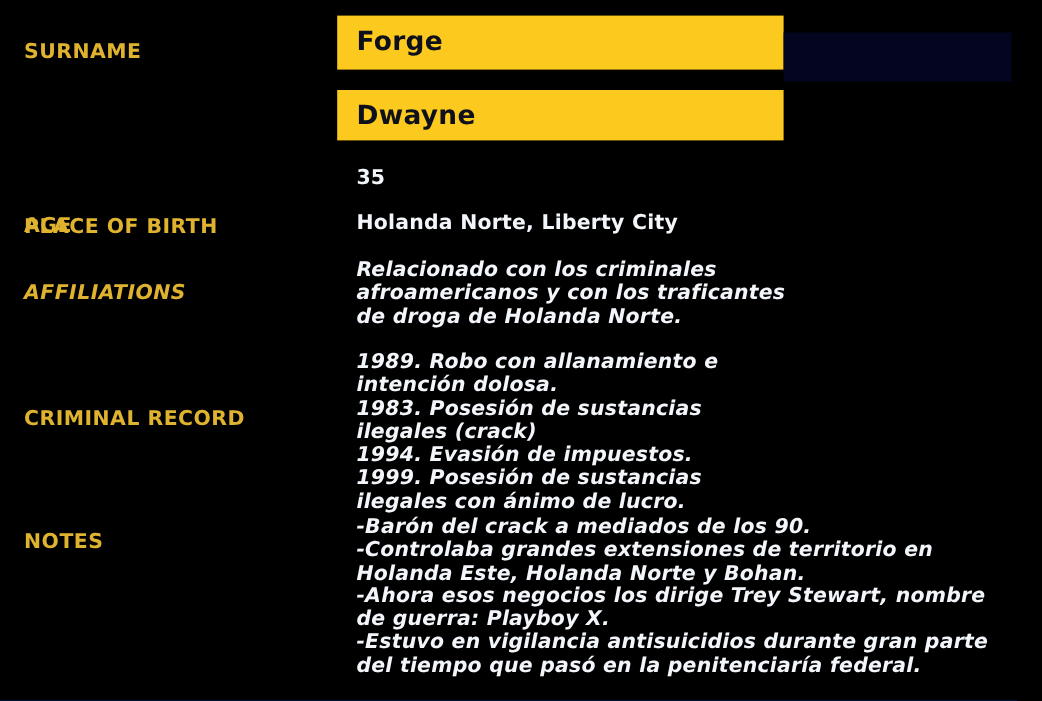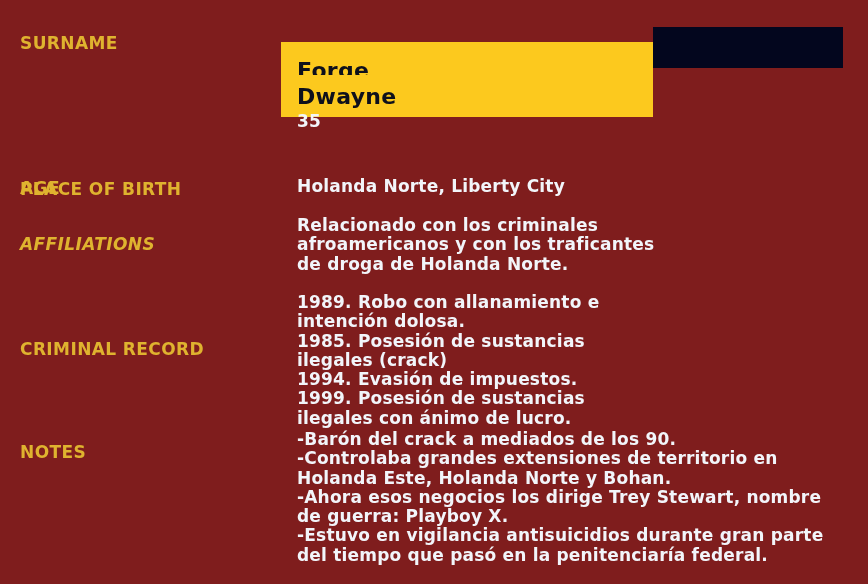--- a/index.html
+++ b/index.html
@@ -4,21 +4,21 @@
 <style>
   html, body {
     margin: 0;
     padding: 0;
     background: #0439A0;
   }
   .screen {
     position: relative;
     width: 868px;
     height: 584px;
-    background: #7f1d1d;
+    background: #000000;
     font-family: "DejaVu Sans", sans-serif;
     font-weight: bold;
     overflow: hidden;
   }
   .flabel {
     position: absolute;
     left: 20px;
     color: #DFB32F;
     font-size: 17px;
     line-height: 17px;
@@ -32,52 +32,53 @@
     font-size: 17px;
     line-height: 19.3px;
     letter-spacing: 0.2px;
     white-space: nowrap;
   }
   .block {
     white-space: normal;
   }
   .block div {
     white-space: nowrap;
+    font-style: italic;
   }
   .bar {
     position: absolute;
     left: 281px;
     width: 372px;
     background: #FCC91E;
     display: flex;
     align-items: center;
     padding-left: 16px;
     box-sizing: border-box;
     color: #0E101C;
     font-size: 22px;
     letter-spacing: 0.3px;
   }
-  .bar-surname { top: 42px; height: 57px; }
+  .bar-surname { top: 13px; height: 45px; }
   .bar-firstname { top: 75px; height: 42px; }
   .darkbar {
     position: absolute;
     left: 653px;
     top: 27px;
     width: 190px;
     height: 41px;
     background: #03061E;
   }
   .lbl-surname { top: 35px; }
   .lbl-firstname { top: 84px; }
   .lbl-age { top: 132px; margin-top: 48px; }
   .lbl-pob { top: 181px; }
   .lbl-affiliations { top: 236px; font-style: italic; }
   .lbl-criminal { top: 341px; }
   .lbl-notes { top: 444px; }
-  .val-age { top: 112px; }
+  .val-age { top: 139px; }
   .val-pob { top: 177px; }
   .val-affiliations { top: 216px; width: 375px; }
   .val-criminal { top: 293px; width: 375px; }
   .val-notes { top: 430px; width: 565px; }
 </style>
 </head>
 <body>
 
 <div class="screen">
 
@@ -102,21 +103,21 @@
   <div class="value val-pob">Holanda Norte, Liberty City</div>
 
   <div class="value block val-affiliations">
       <div>Relacionado con los criminales</div>
       <div>afroamericanos y con los traficantes</div>
       <div>de droga de Holanda Norte.</div>
     </div>
   <div class="value block val-criminal">
       <div>1989. Robo con allanamiento e</div>
       <div>intención dolosa.</div>
-      <div>1985. Posesión de sustancias</div>
+      <div>1983. Posesión de sustancias</div>
       <div>ilegales (crack)</div>
       <div>1994. Evasión de impuestos.</div>
       <div>1999. Posesión de sustancias</div>
       <div>ilegales con ánimo de lucro.</div>
     </div>
   <div class="value block val-notes">
       <div>-Barón del crack a mediados de los 90.</div>
       <div>-Controlaba grandes extensiones de territorio en</div>
       <div>Holanda Este, Holanda Norte y Bohan.</div>
       <div>-Ahora esos negocios los dirige Trey Stewart, nombre</div>

